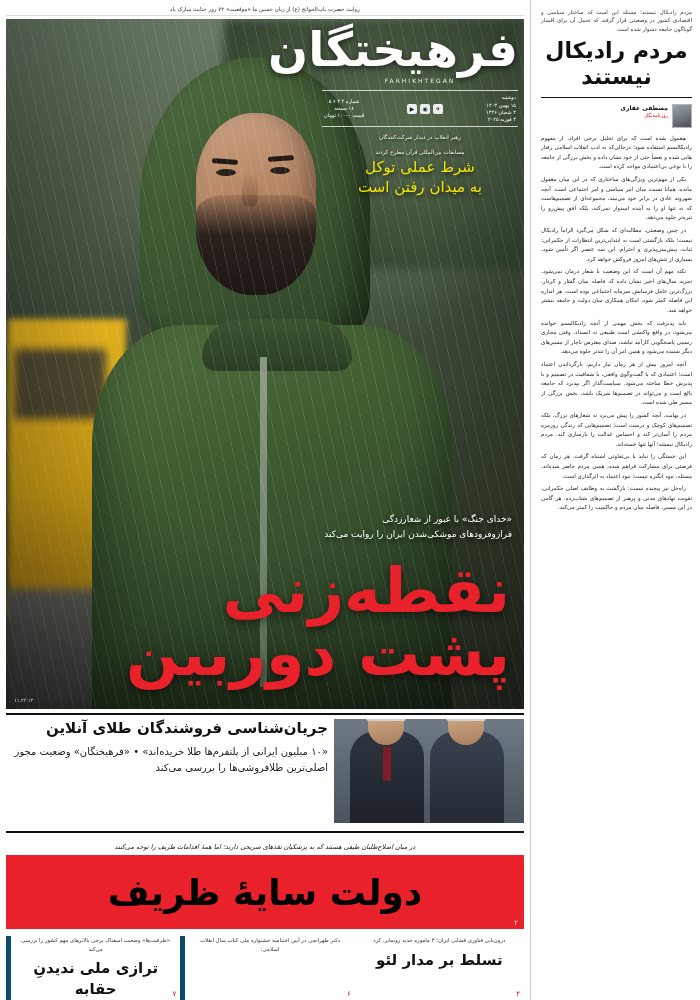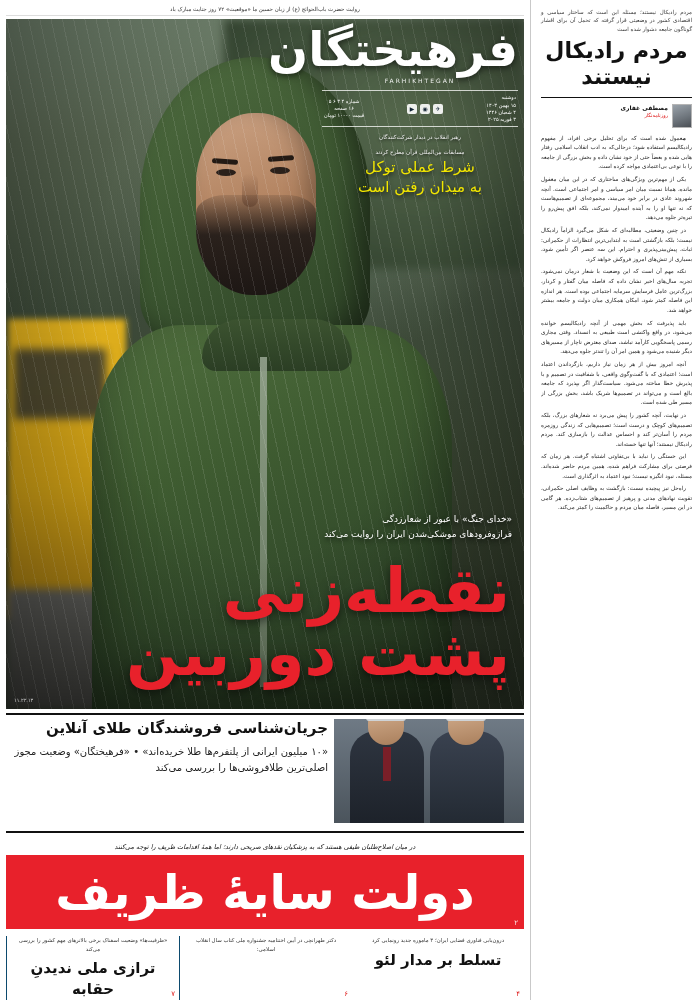--- a/index.html
+++ b/index.html
@@ -327,37 +327,37 @@
     font-size: 6.5px; color:#111; text-align:center; direction: rtl;
     margin-bottom: 3px; line-height: 1.55; font-style: italic;
   }
   .s3-box {
     position: relative;
     background: #e8212b;
     height: 74px;
     display: flex; align-items: center; justify-content: center;
   }
   .s3-title {
-    font-size: 48px; font-weight: bold; color: #ffffff;
+    font-size: 36px; font-weight: bold; color: #000000;
     direction: rtl; letter-spacing: -1.5px;
   }
   .s3-num {
     position:absolute; right: 6px; bottom: 2px;
     font-size: 7px; color: #fff; opacity:.9;
   }
 
   
   .briefs {
     display: flex; flex-direction: row-reverse;
     gap: 0; margin-top: 7px; flex: 1;
   }
   .brief {
     flex: 1; direction: rtl; text-align: center;
     padding: 0 7px;
-    border-left: 1px solid #0c4a6e;
+    border-left: 5px solid #0c4a6e;
     position: relative;
   }
   .brief:last-child { border-left: none; }
   .b-kicker { font-size: 5.4px; color:#333; line-height:1.6; margin-bottom: 5px; }
   .b-title { font-size: 15px; font-weight: bold; color:#111; line-height:1.35; letter-spacing:-0.6px; }
   .b-num { position:absolute; right: 4px; bottom: 2px; font-size: 7px; color:#d11; }
 </style>
 </head>
 <body>
 

